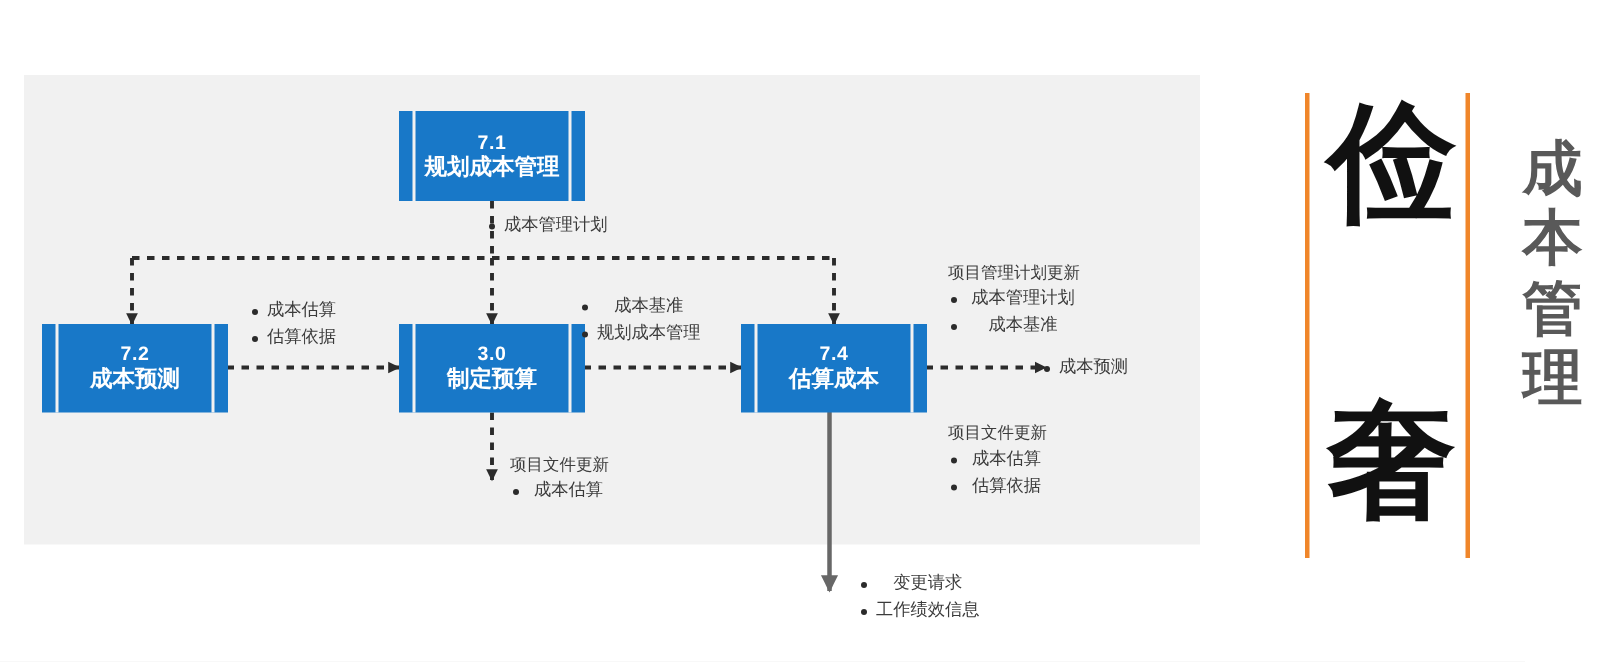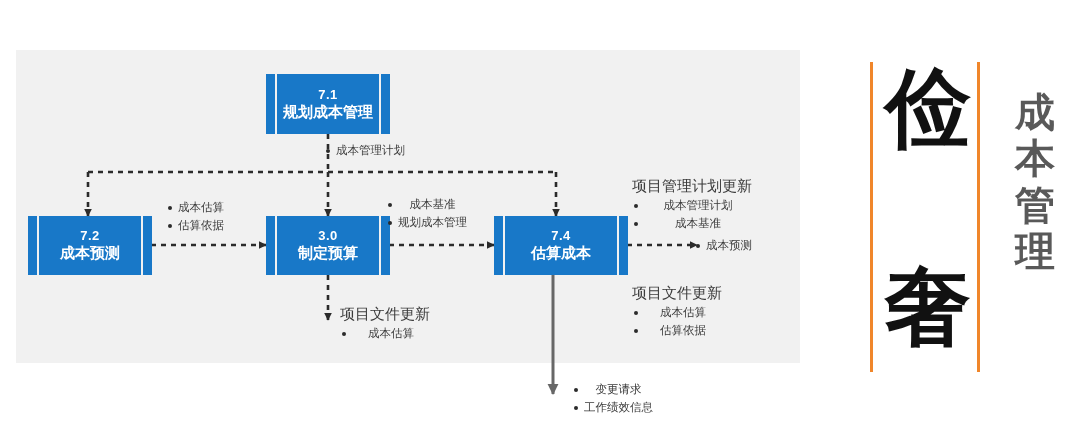--- a/index.html
+++ b/index.html
@@ -33,21 +33,21 @@
   .pbox::after{right:9px;}
 
   
   #wires{position:absolute;left:0;top:0;width:1080px;height:441px;overflow:visible;}
 
   
   .note{
     position:absolute;color:#3b3b3b;font-size:11.5px;line-height:1.55;
     white-space:nowrap;
   }
-  .note .hd{display:block;font-size:15px;color:#3b3b3b;}
+  .note .hd{display:block;font-size:11px;color:#3b3b3b;}
   .note ul{margin:0;padding:0;list-style:none;text-align:center;}
   .note li{position:relative;padding-left:12px;}
   .note li::before{
     content:"";position:absolute;left:2px;top:50%;margin-top:-2px;
     width:4px;height:4px;border-radius:50%;background:#2b2b2b;
   }
 
   
   .poster{position:absolute;left:860px;top:52px;width:220px;height:332px;}
   .rule{position:absolute;top:10px;width:3px;height:310px;background:#f0862a;}
@@ -114,21 +114,21 @@
   <div class="pbox" style="left:28px;top:216px;width:124px;height:59px;">
     <span class="num">7.2</span>
     <span class="nm">成本预测</span>
   </div>
 
   <div class="pbox" style="left:266px;top:216px;width:124px;height:59px;">
     <span class="num">3.0</span>
     <span class="nm">制定预算</span>
   </div>
 
-  <div class="pbox" style="left:494px;top:216px;width:134px;height:59px;">
+  <div class="pbox" style="left:494px;top:216px;width:124px;height:59px;">
     <span class="num">7.4</span>
     <span class="nm">估算成本</span>
   </div>
 
   <div class="note" style="left:324px;top:142px;">
     <ul>
       <li>成本管理计划</li>
     </ul>
   </div>
 

